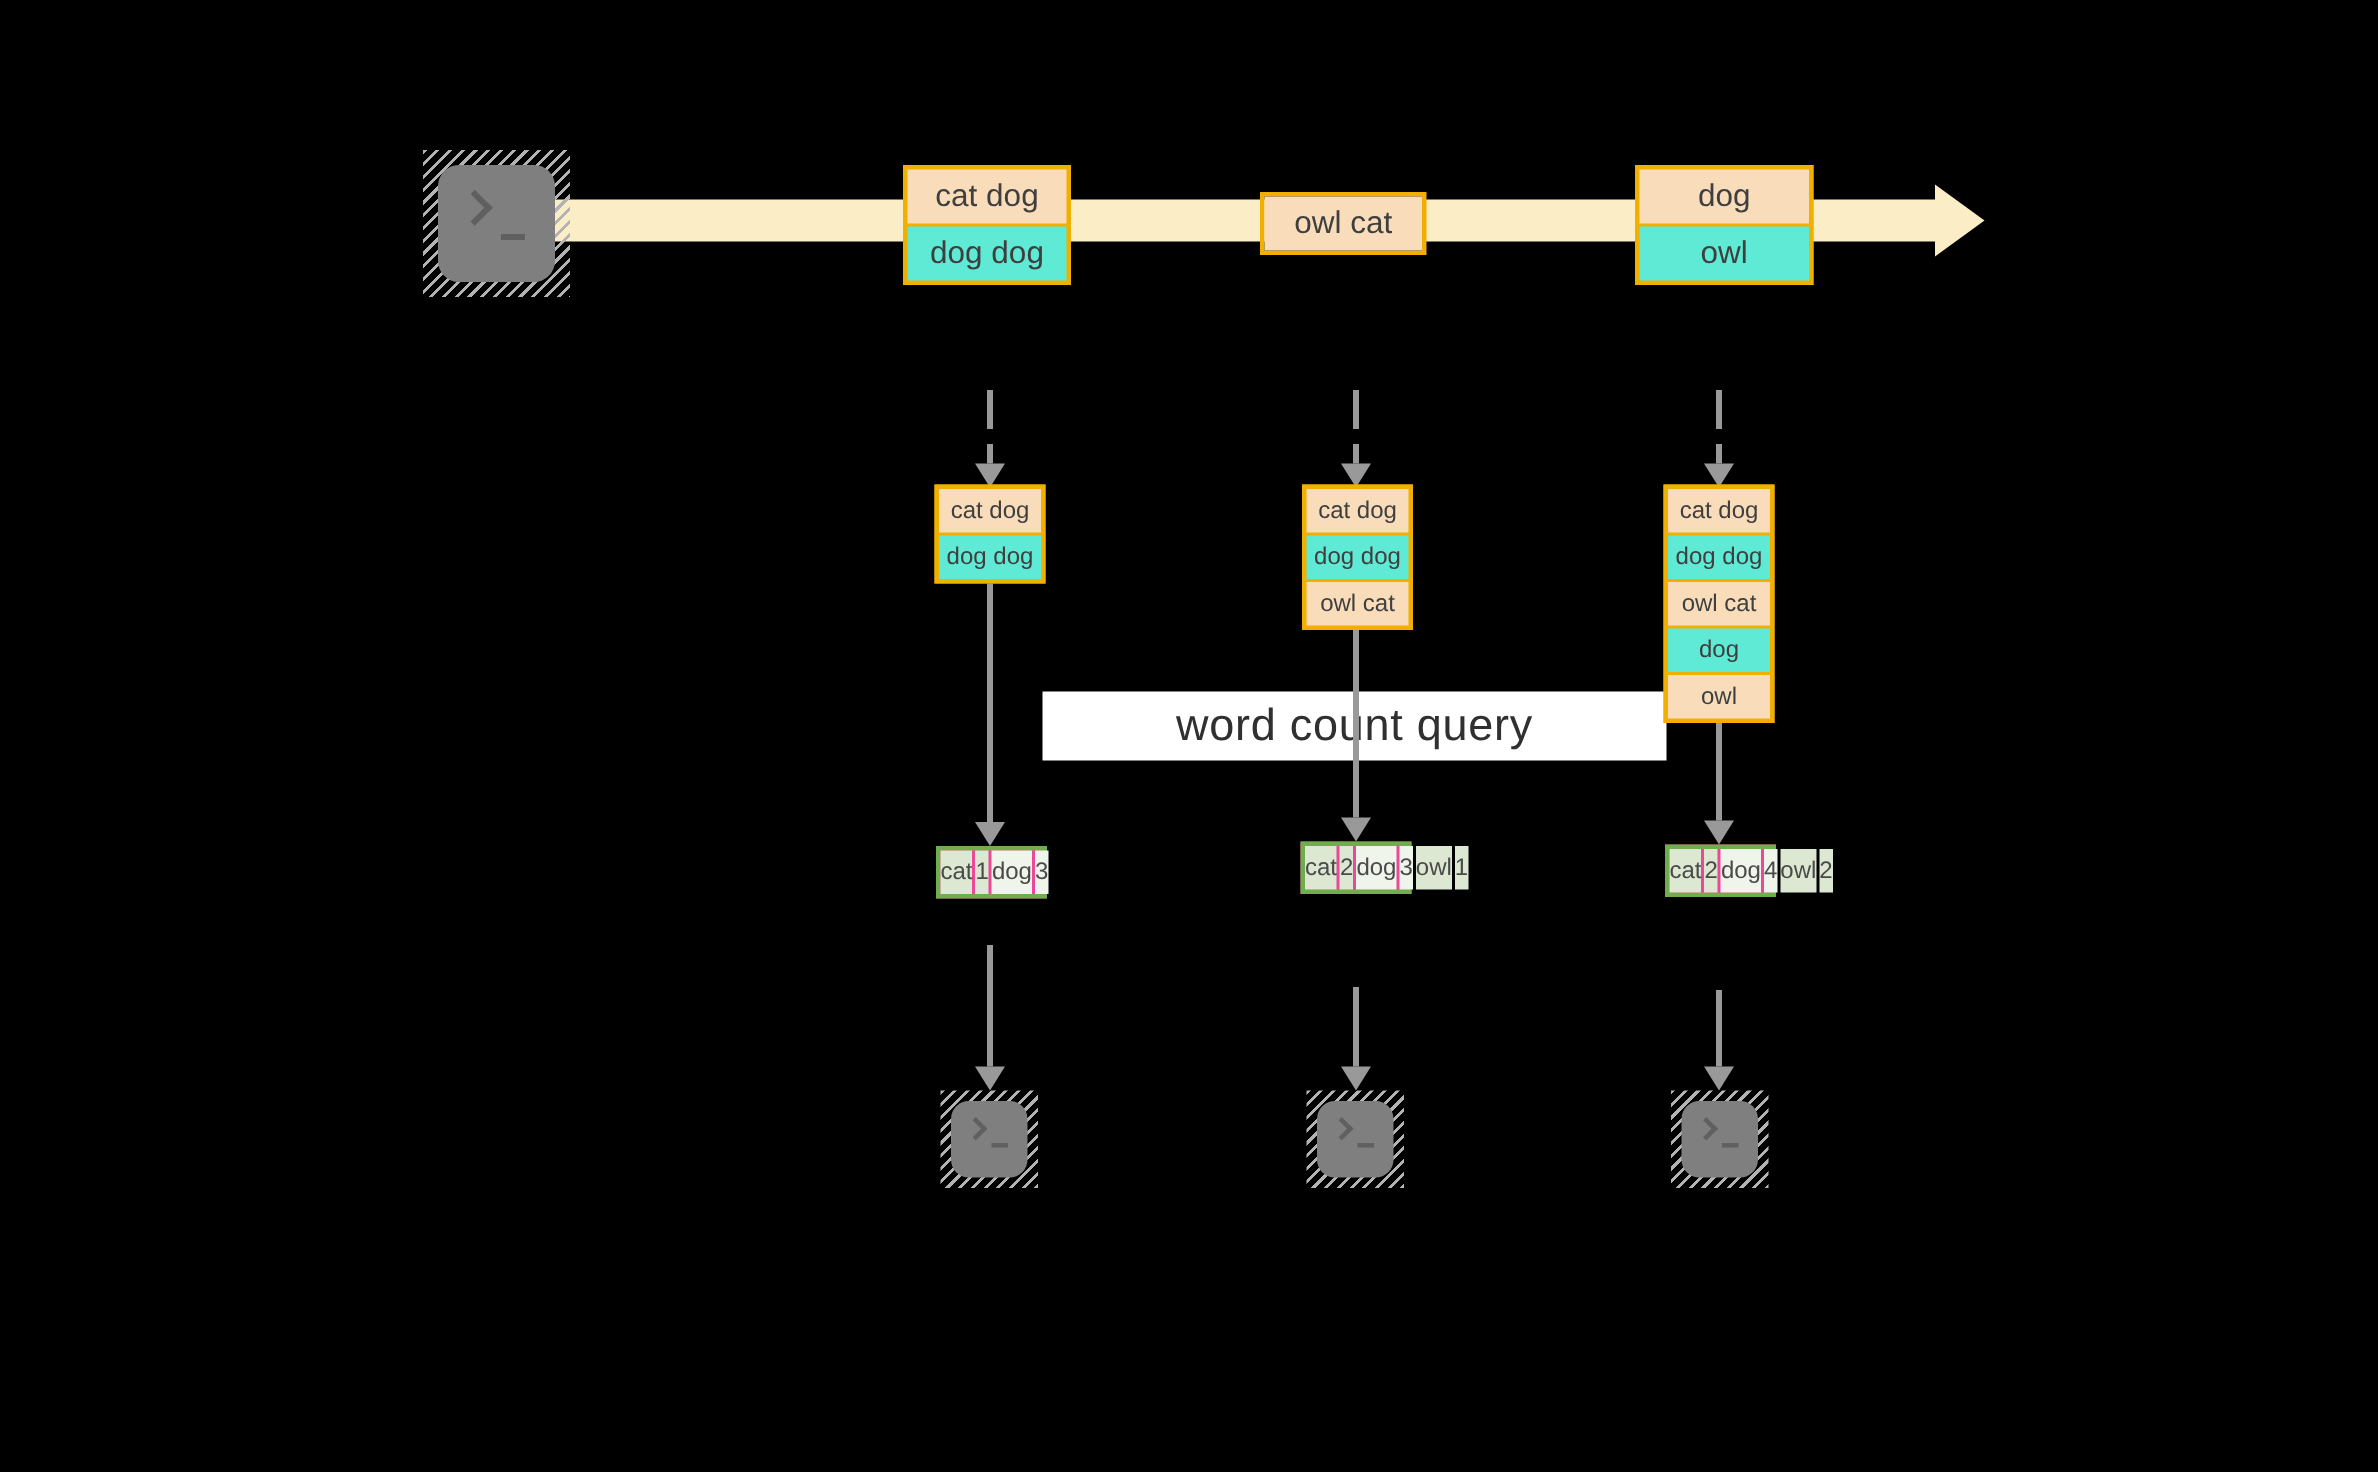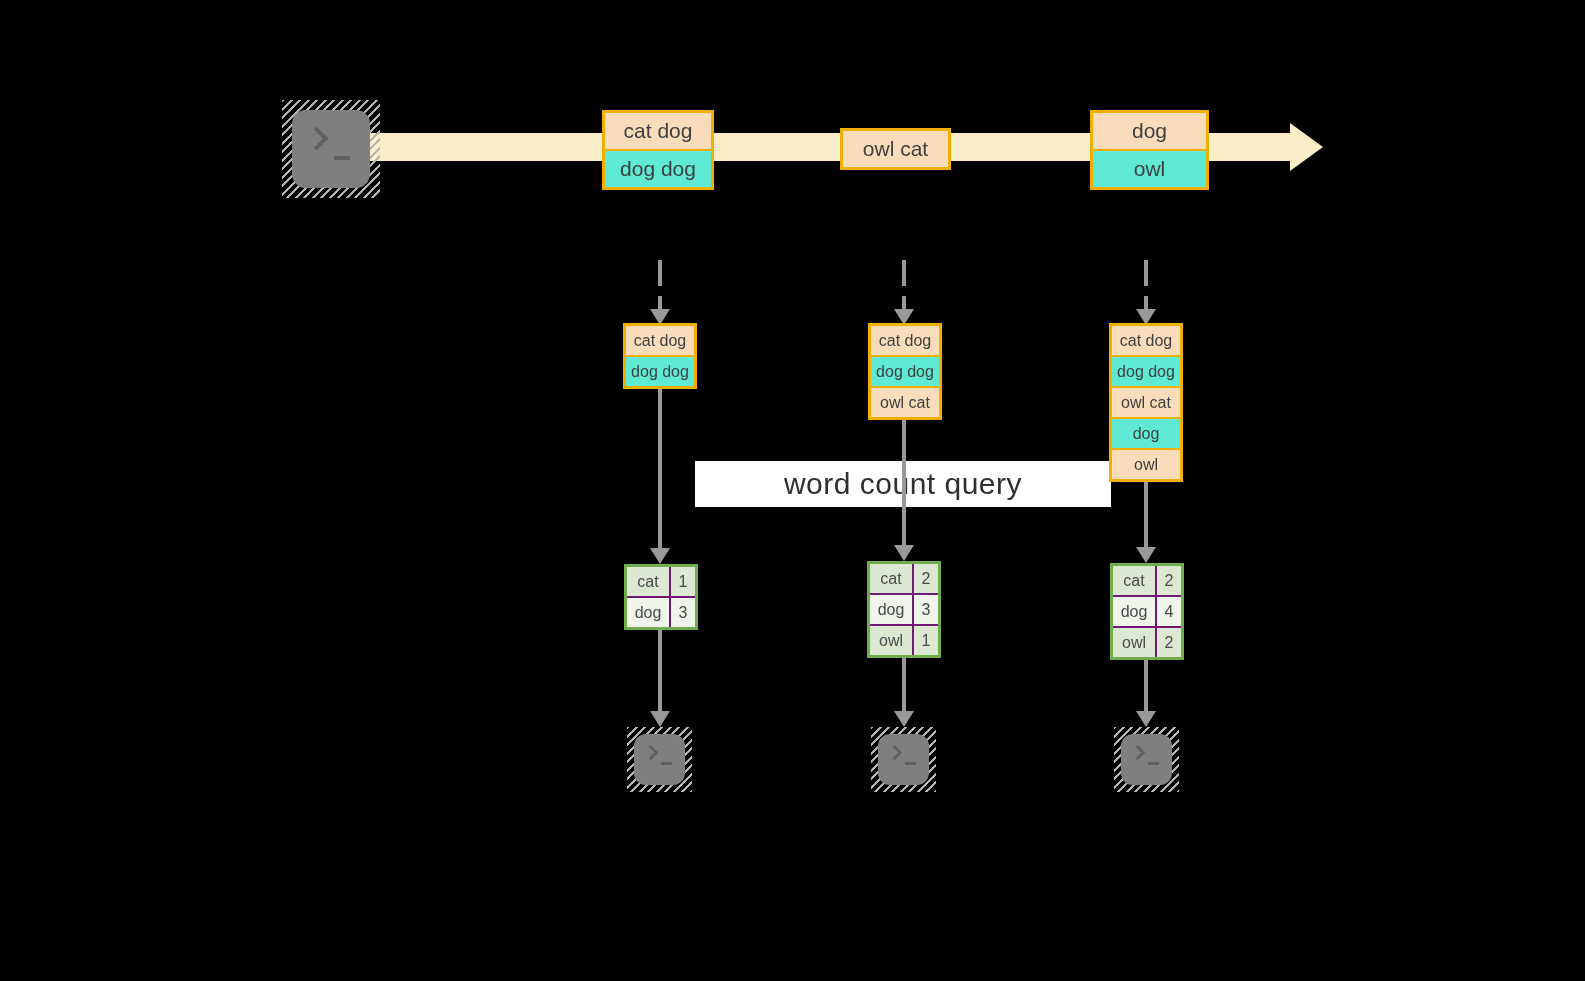--- a/index.html
+++ b/index.html
@@ -22,22 +22,22 @@
   .row.light{background:#5eead4;}
 
   #b0{left:602px;top:110px;width:112px;}
   #b1{left:840px;top:128px;width:111px;}
   #b2{left:1090px;top:110px;width:119px;}
   #s0{left:623px;top:323px;width:74px;}
   #s1{left:868px;top:323px;width:74px;}
   #s2{left:1109px;top:323px;width:74px;}
 
   
-  .gtable{position:absolute;border:3px solid #6fad4e;background:#701a75;width:74px;
-          display:flex;flex-direction:column;gap:2px;z-index:3;box-sizing:border-box;}
+  .gtable{position:absolute;border:3px solid #6fad4e;background:#ec4899;width:74px;
+          display:flex;flex-direction:row;gap:2px;z-index:3;box-sizing:border-box;}
   .gtable .trow{display:flex;gap:2px;height:29px;}
   .gtable .cell{display:flex;align-items:center;justify-content:center;
                 font-size:16px;color:#4a4a4a;}
   .gtable .cell.word{flex:1.75;}
   .gtable .cell.count{flex:1;}
   .trow.gdark .cell{background:#dde8d2;}
   .trow.glight .cell{background:#f0f5ec;}
   #t0{left:624px;top:564px;}
   #t1{left:867px;top:561px;}
   #t2{left:1110px;top:563px;}

